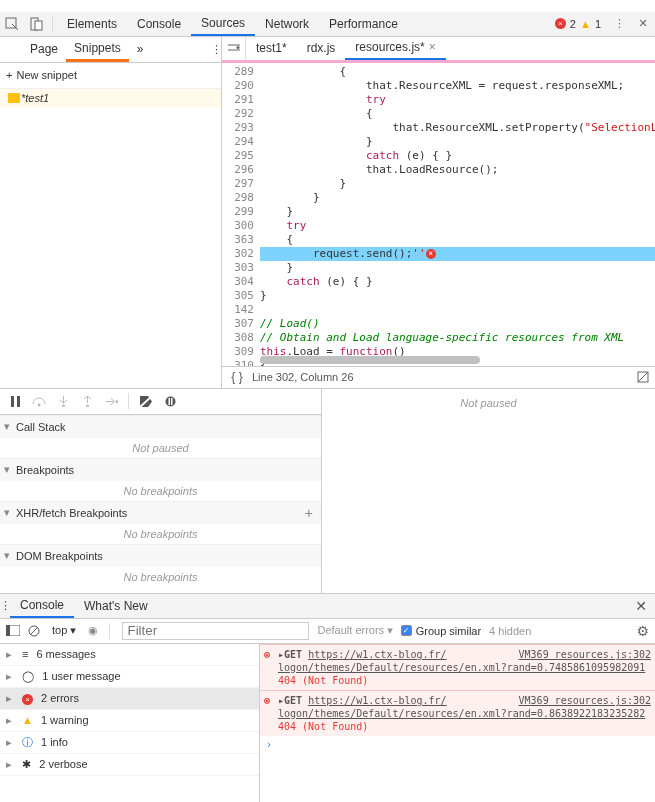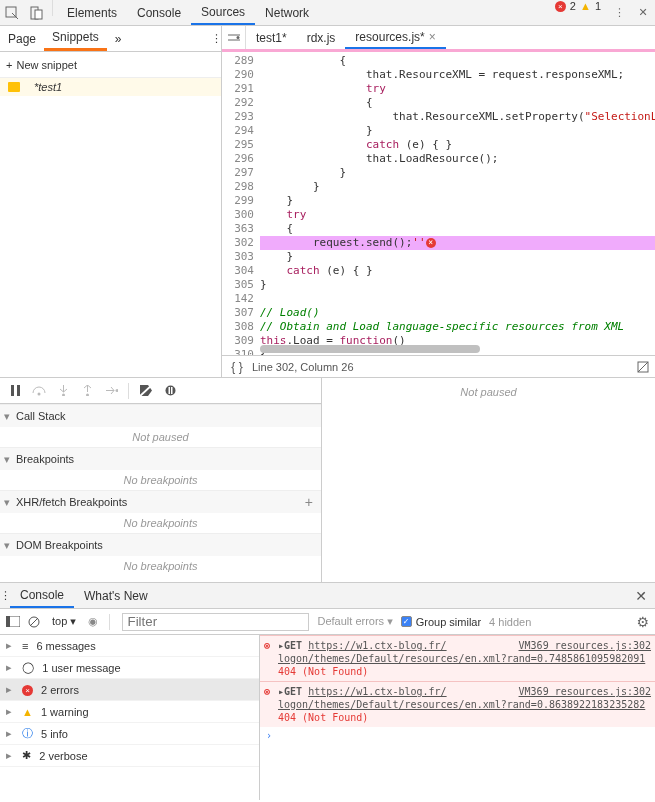--- a/index.html
+++ b/index.html
@@ -1,44 +1,44 @@
 <!DOCTYPE html>
 <html><head>
 <meta charset="utf-8">
 <style>
   * { box-sizing: border-box; margin: 0; padding: 0; }
   body { font-family: "Lucida Grande","Helvetica Neue",Arial,sans-serif; font-size: 11px; color: #333; background: #fff; width: 655px; height: 802px; overflow: hidden; display: flex; flex-direction: column; }
-  .toolbar { height: 26px; border-bottom: 1px solid #ccc; display: flex; align-items: flex-start; background: #f3f3f3; }
+  .toolbar { height: 26px; border-bottom: 1px solid #ccc; display: flex; align-items: center; background: #f3f3f3; margin-top: 12px; }
   .toolbar .tb-icon { width: 24px; display: inline-flex; align-items: center; justify-content: center; height: 100%; color: #666; cursor: default; }
   .toolbar .tabs { display: flex; height: 100%; flex: 1; }
   .toolbar .tab { padding: 0 10px; display: flex; align-items: center; height: 100%; cursor: default; font-size: 12px; color: #333; }
   .toolbar .tab.active { border-bottom: 2px solid #1a73e8; font-weight: 500; }
   .toolbar .warnings { display: flex; align-items: center; gap: 4px; padding: 0 6px; }
   .icon-circle { display: inline-flex; width: 11px; height: 11px; border-radius: 50%; background:#fff; align-items:center; justify-content:center; font-size:8px; color:#fff; }
   .red { background: #e53935; }
   .yellow { color: #f4b400; }
   .main { display: flex; flex: none; height: 352px; border-bottom: 1px solid #ccc; }
   .left-nav { width: 222px; border-right: 1px solid #ccc; display: flex; flex-direction: column; background: #fff; }
-  .left-nav .nav-tabs { height: 26px; border-bottom: 1px solid #ccc; display:flex; align-items:center; }
+  .left-nav .nav-tabs { height: 26px; border-bottom: 1px solid #ccc; display:flex; align-items:center;padding-left:22px; }
   .left-nav .nav-tabs .ntab { padding: 0 8px; height:100%; display:flex; align-items:center; font-size:12px; cursor:default; }
   .left-nav .nav-tabs .ntab.active { border-bottom: 3px solid #f97316; }
   .left-nav .newsnippet { height: 26px; display:flex; align-items:center; padding-left:6px; gap:4px; border-bottom:1px solid #eee; color:#333; }
-  .left-nav .file-item { padding: 3px 8px; display:flex; align-items:center; gap:14px; background:#ffe28a30; font-style: italic; }
+  .left-nav .file-item { padding: 3px 8px; display:flex; align-items:center; gap:1px; background:#ffe28a30; font-style: italic; }
   .folder-icon { width:12px; height:10px; background:#ffc107; border-radius:1px; }
   .editor { flex: 1; display: flex; flex-direction: column; min-width: 0; }
   .editor-tabs { height: 26px; border-bottom: 3px solid #f9a8d4; display: flex; align-items: center; font-size:12px; }
   .editor-tabs .etab { padding:0 10px; height: 100%; display:flex; align-items:center; gap:4px; cursor:default; }
   .editor-tabs .etab.active { background:#fff; border-bottom:2px solid #1a73e8; }
   .editor-tabs .etab .close { color:#888; font-size:12px; }
   .tab-nav-icon { width:24px; height:100%; display:flex; align-items:center; justify-content:center; color:#666; border-right:1px solid #ddd; }
   .code-area { flex:1; display:flex; font-family: Menlo,Consolas,monospace; font-size: 11px; overflow: hidden; position:relative;}
   .gutter { width: 38px; text-align: right; color:#888; background:#fff; padding-right:6px; line-height:14px; padding-top:2px;}
   .code { flex:1; white-space: pre; line-height:14px; padding-top:2px; overflow-x:hidden;}
   .code-line { height:14px; }
-  .code-line.err { background: #f0abfc; }
+  .code-line.err { background: #7dd3fc; }
   .kw { color: #a71d5d; }
   .str { color: #c41a16; }
   .cm { color: #008000; font-style: italic; }
   .scrollbar-h { position:absolute; bottom:0; left:38px; right:0; height:12px; }
   .scrollbar-h .thumb { position:absolute; left:0; top:2px; height:8px; width:220px; background:#c0c0c0; border-radius:4px; }
   .status-line { height: 22px; border-top:1px solid #ccc; display:flex; align-items:center; font-size:11px; color:#555; }
   .status-line .curly { width:30px; text-align:center; font-size:12px; }
   .status-line .right-ic { margin-left:auto; padding-right:6px; }
   
   .debugrow { display:flex; flex:none; height: 205px; border-bottom:1px solid #ccc;}
@@ -97,20 +97,21 @@
         <rect x="2" y="1" width="7" height="12" fill="none" stroke="#666"></rect>
         <rect x="6" y="4" width="7" height="9" fill="#fff" stroke="#666"></rect>
       </svg>
   </span>
   <span class="vsep"></span>
   <div class="tabs" id="main-tabs">
       <div class="tab">Elements</div>
       <div class="tab">Console</div>
       <div class="tab active">Sources</div>
       <div class="tab">Network</div>
+      <div class="tab">Performance</div>
     </div>
   <div class="warnings">
     <span class="icon-circle red">×</span>
     <span>2</span>
     <span class="yellow">▲</span>
     <span>1</span>
   </div>
   <span class="tb-icon more-icon">⋮</span>
   <span class="tb-icon">✕</span>
 </div>
@@ -332,21 +333,21 @@
         <span>2 errors</span>
       </div>
       <div class="cs-item">
         <span class="exp">▸</span>
         <span><span class="yellow">▲</span></span>
         <span>1 warning</span>
       </div>
       <div class="cs-item">
         <span class="exp">▸</span>
         <span><span style="color:#1a73e8">ⓘ</span></span>
-        <span>5 info</span>
+        <span>1 info</span>
       </div>
       <div class="cs-item">
         <span class="exp">▸</span>
         <span>✱</span>
         <span>2 verbose</span>
       </div>
     </div>
   <div class="console-msgs" id="console-msgs">
       <div class="msg"><span class="x">⊗</span>▸<b>GET</b> <a>https://w1.ctx-blog.fr/</a>  <a style="float:right">VM369 resources.js:302</a><br><a>logon/themes/Default/resources/en.xml?rand=0.7485861095982091</a> <span class="err">404 (Not Found)</span></div>
       <div class="msg"><span class="x">⊗</span>▸<b>GET</b> <a>https://w1.ctx-blog.fr/</a>  <a style="float:right">VM369 resources.js:302</a><br><a>logon/themes/Default/resources/en.xml?rand=0.8638922183235282</a> <span class="err">404 (Not Found)</span></div>

